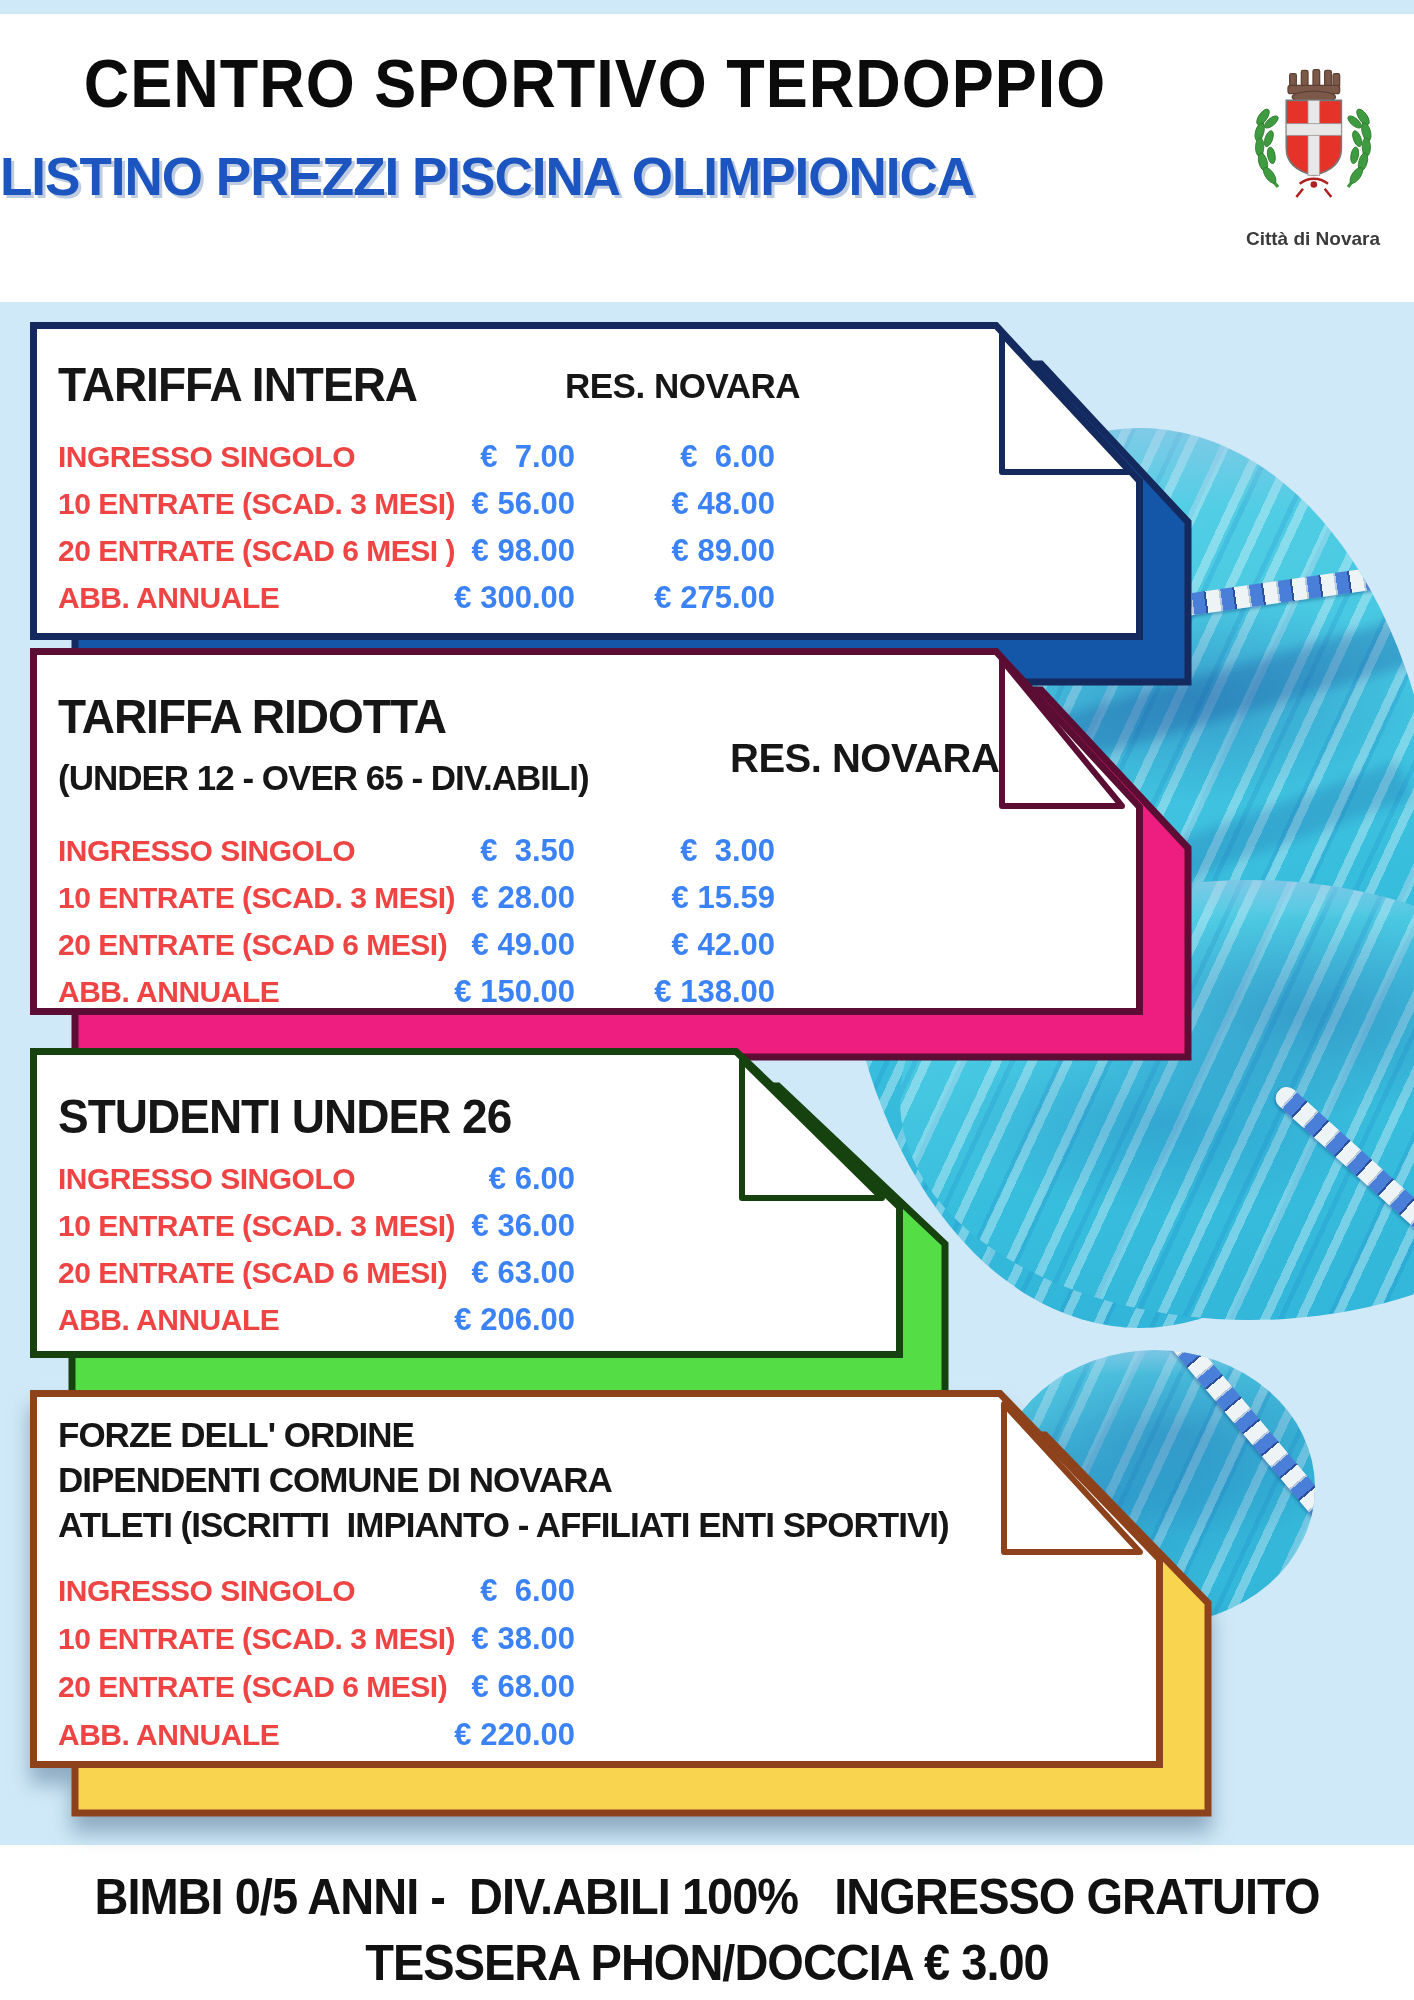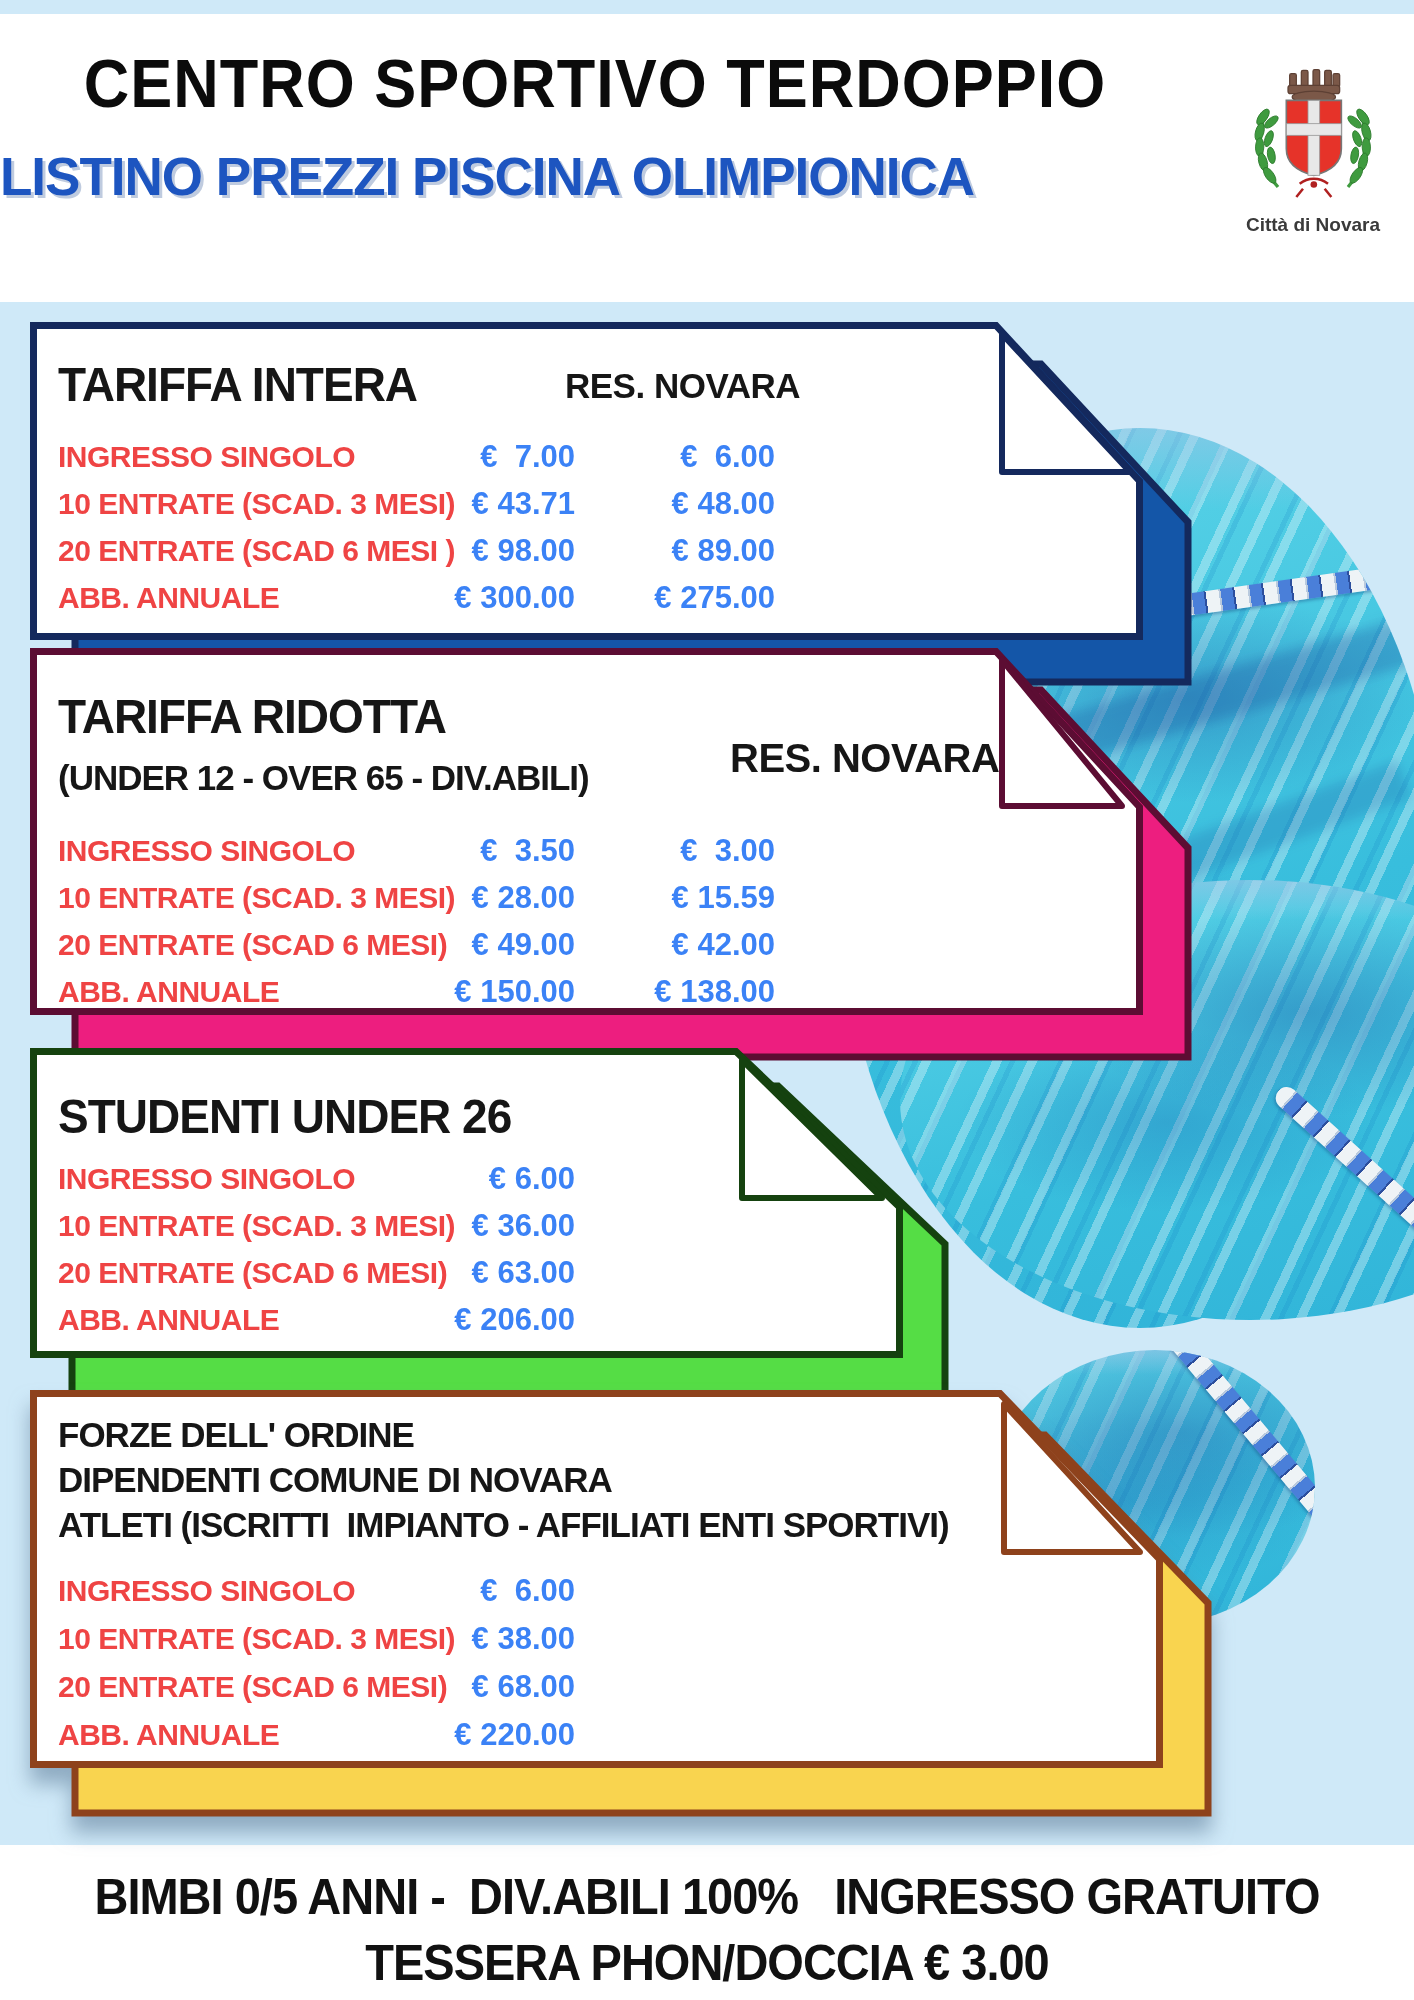--- a/index.html
+++ b/index.html
@@ -24,21 +24,21 @@
     text-shadow:3px 3px 0 #bfcbdf;white-space:pre;
   }
   .season-title{
     left:0;top:200px;width:952px;text-align:center;
     font-size:31px;font-weight:bold;letter-spacing:0px;color:#1d55c0;
     text-shadow:2px 2px 0 #bfcbdf;white-space:pre;
   }
   .logo{left:1228px;top:48px;width:170px;height:190px;text-align:center;}
   .logo svg{display:block;margin:0 auto;}
   .logo-caption{
-    font-size:19px;font-weight:bold;color:#3a3a3a;margin-top:2px;white-space:pre;
+    font-size:19px;font-weight:bold;color:#3a3a3a;margin-top:16px;white-space:pre;
   }
   
   .poster-bg{left:0;top:302px;width:1414px;height:1543px;background:#cfe9f8;}
   
   .pool{
     overflow:hidden;
     background:
       linear-gradient(rgba(160,195,230,.55), rgba(160,195,230,0) 9%),
       radial-gradient(ellipse 340px 150px at 58% 30%, rgba(25,80,160,.34), transparent 70%),
       radial-gradient(ellipse 300px 130px at 38% 55%, rgba(25,90,170,.25), transparent 70%),
@@ -177,21 +177,21 @@
   <div class="card-title" style="left:28px;top:34px;">TARIFFA INTERA</div>
   <div class="res-header" style="left:535px;top:44px;width:205px;">RES. NOVARA</div>
   <div class="rows" style="top:112px;">
     <div class="row">
       <span class="lbl">INGRESSO SINGOLO</span>
       <span class="p1">€  7.00</span>
       <span class="p2">€  6.00</span>
     </div>
     <div class="row">
       <span class="lbl">10 ENTRATE (SCAD. 3 MESI)</span>
-      <span class="p1">€ 43.71</span>
+      <span class="p1">€ 56.00</span>
       <span class="p2">€ 48.00</span>
     </div>
     <div class="row">
       <span class="lbl">20 ENTRATE (SCAD 6 MESI )</span>
       <span class="p1">€ 98.00</span>
       <span class="p2">€ 89.00</span>
     </div>
     <div class="row">
       <span class="lbl">ABB. ANNUALE</span>
       <span class="p1">€ 300.00</span>

